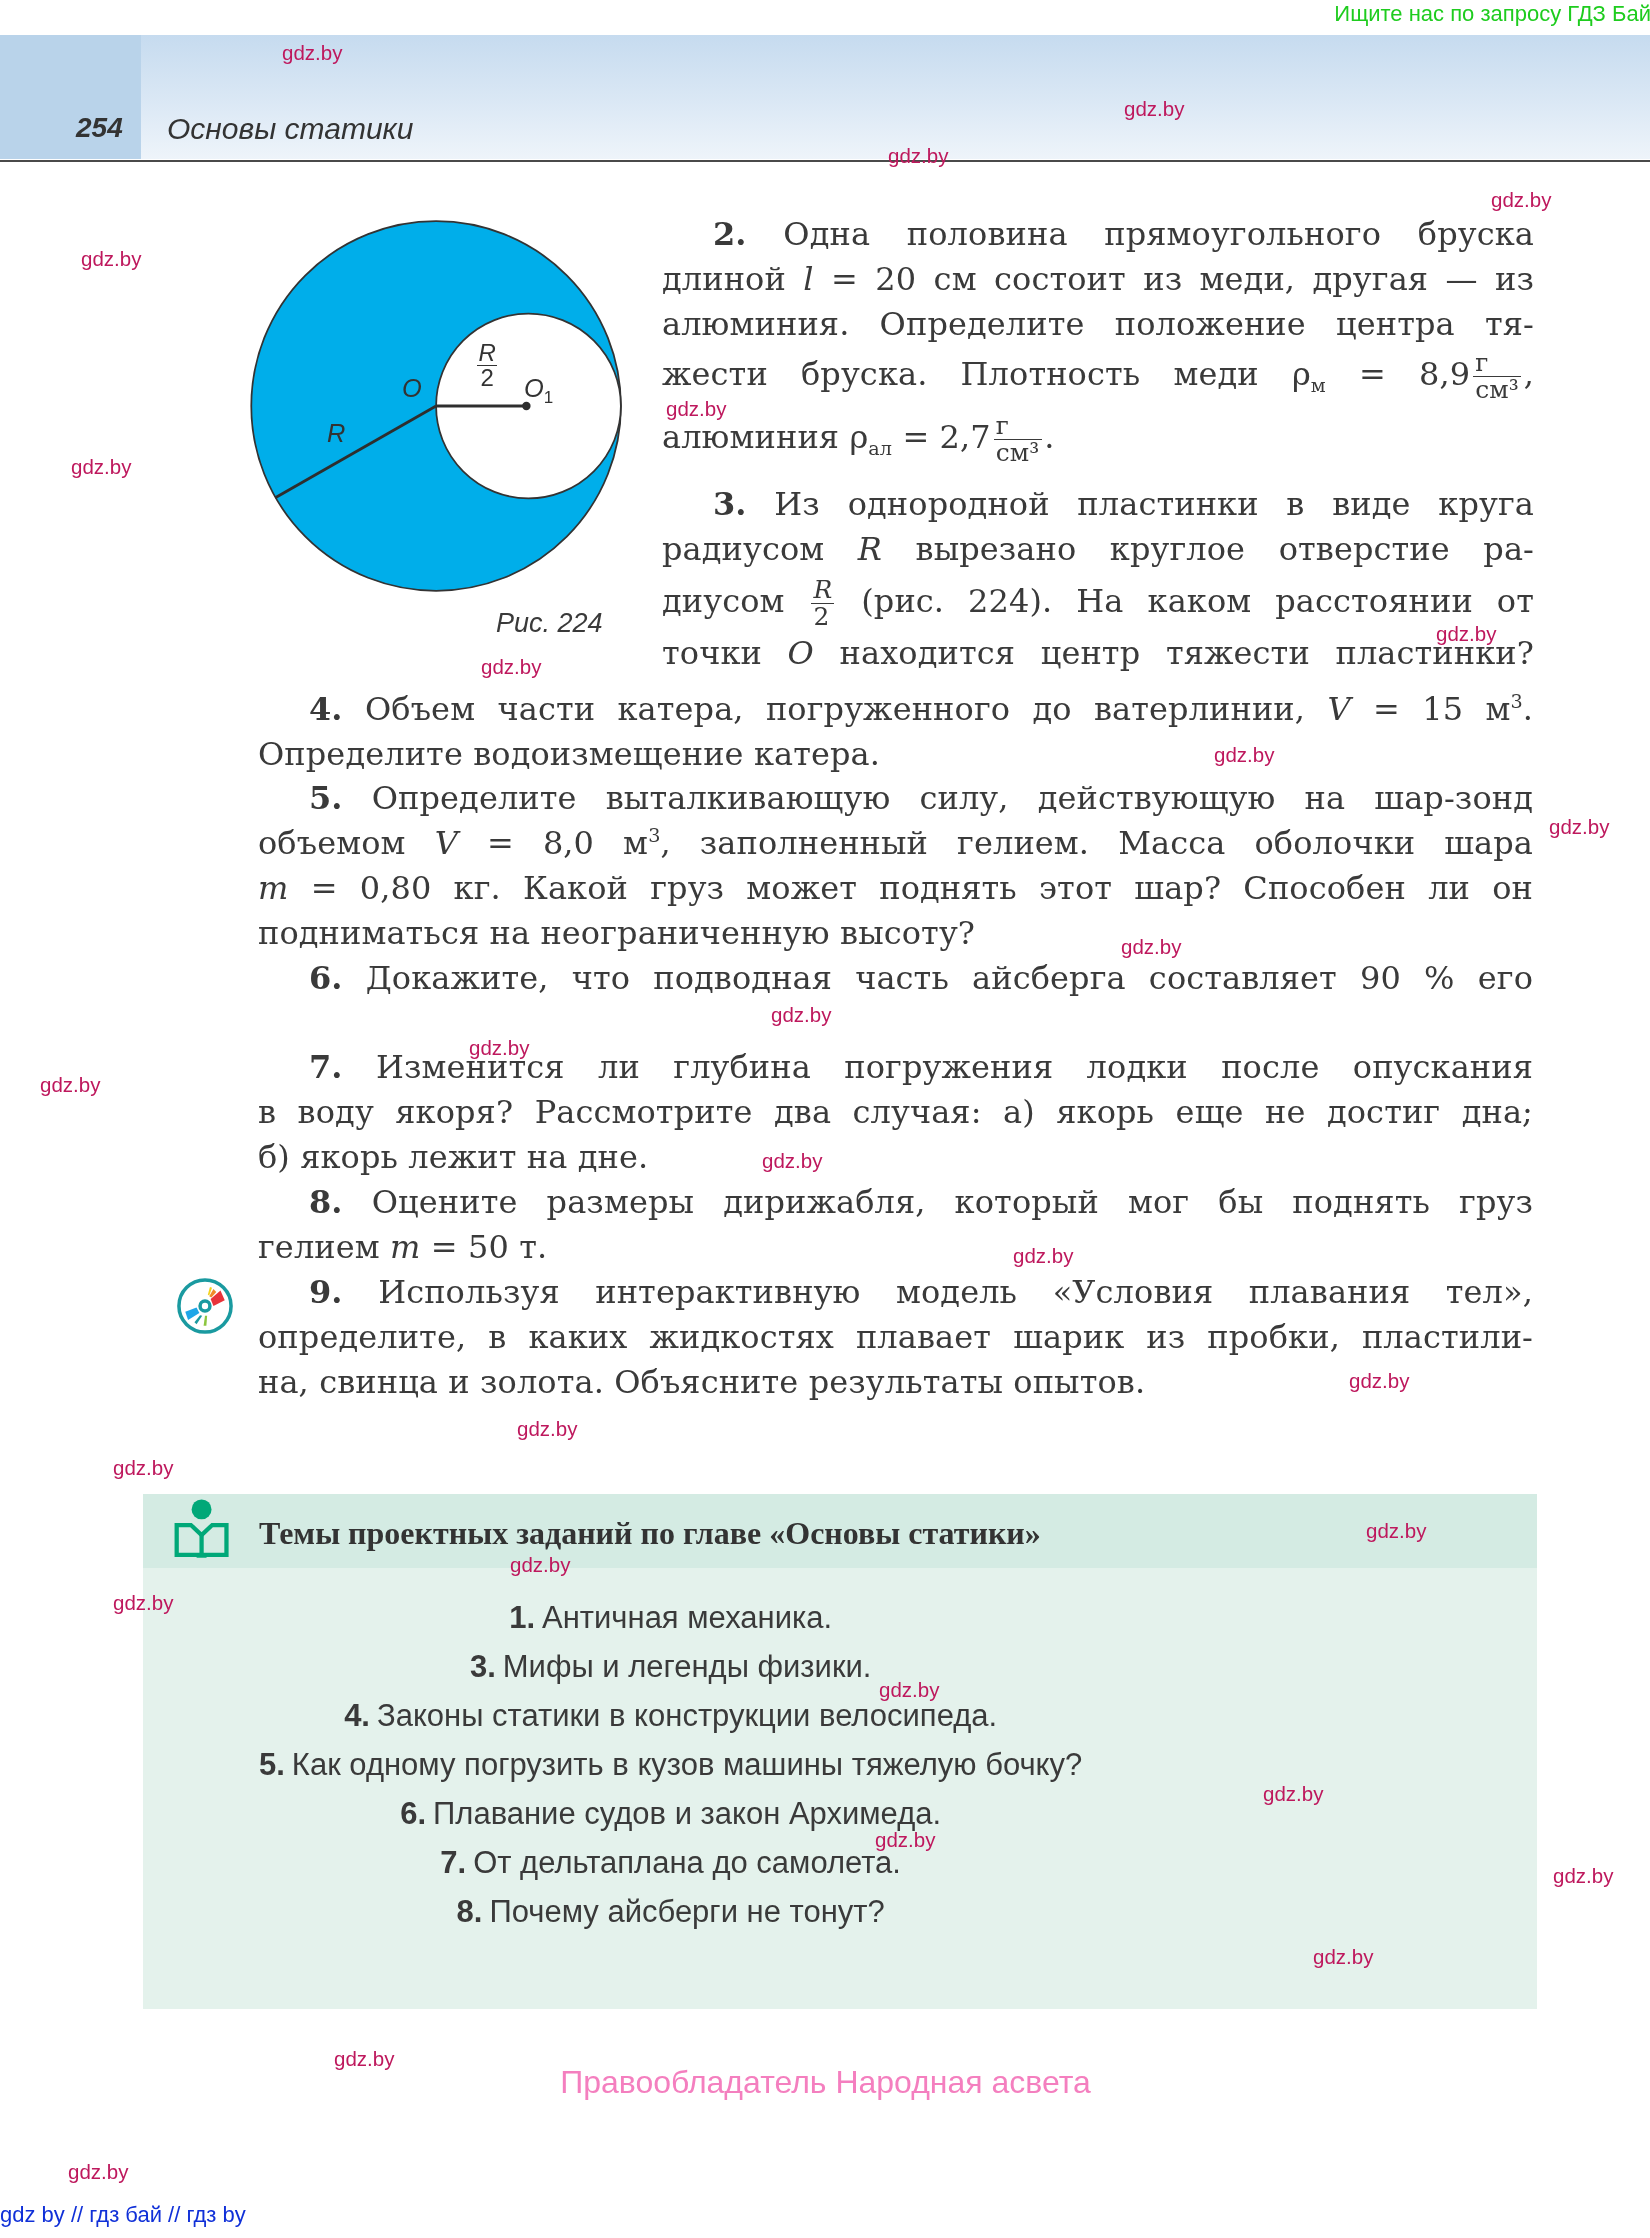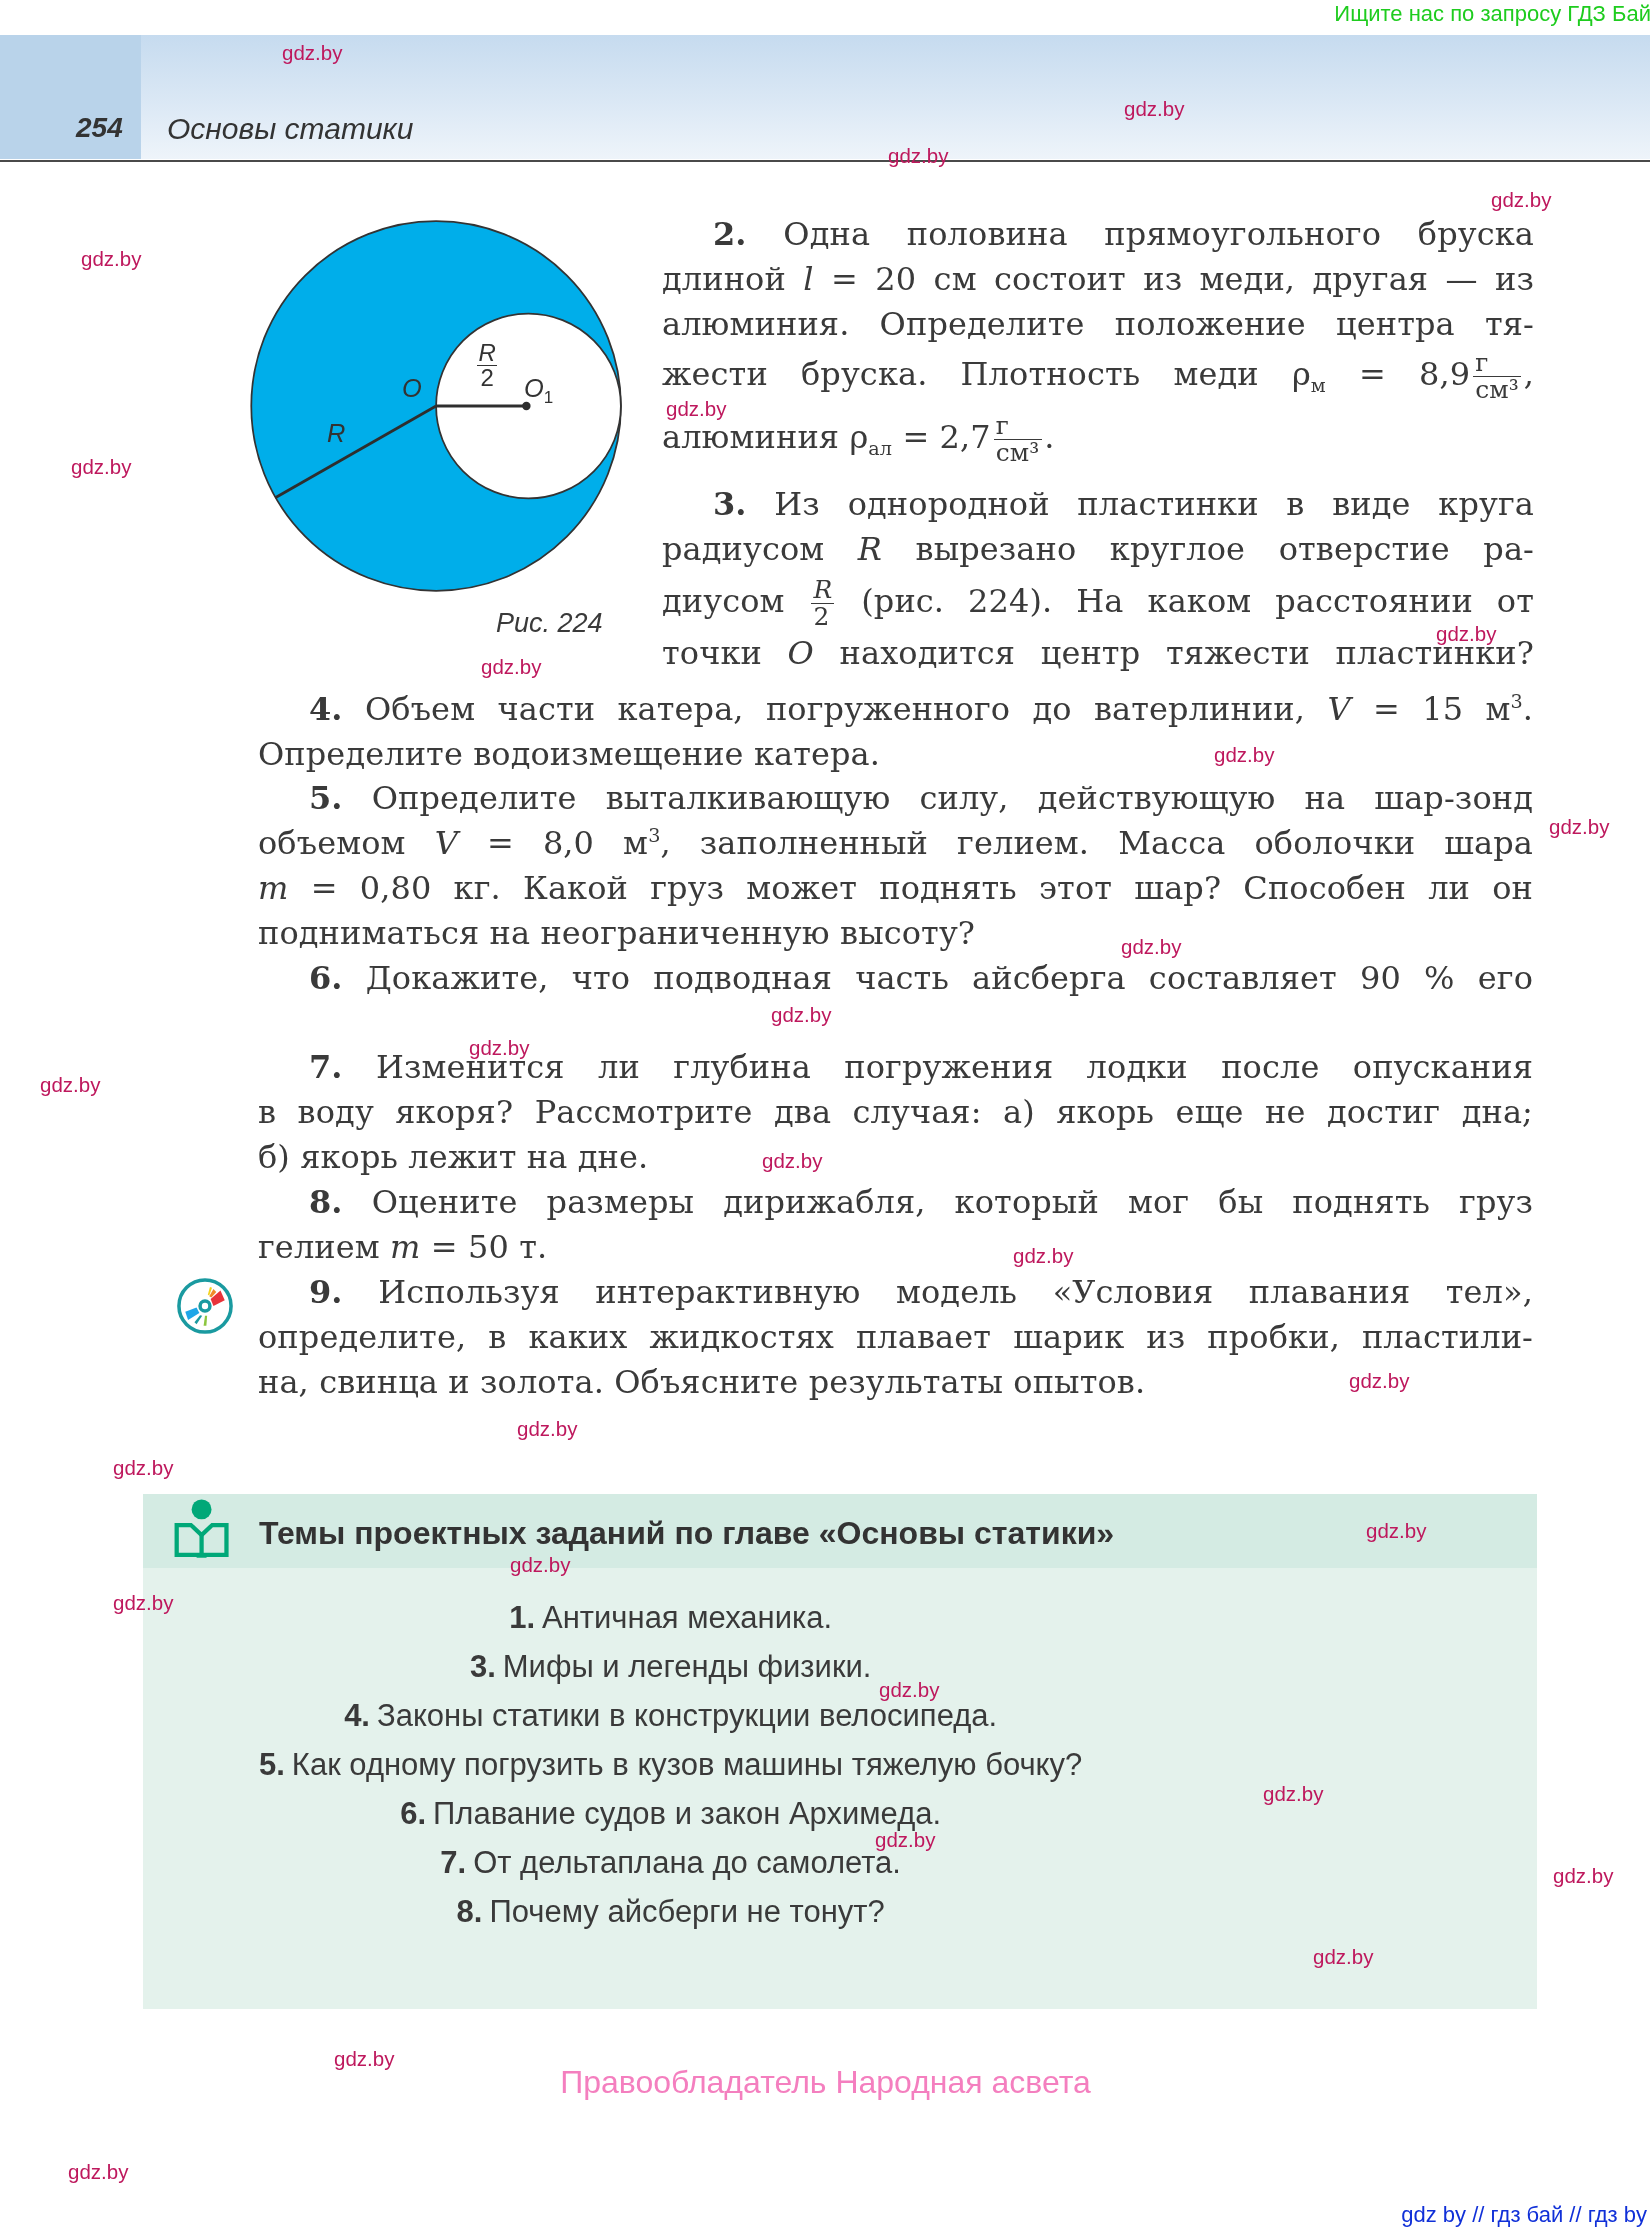--- a/index.html
+++ b/index.html
@@ -25,29 +25,29 @@
   .it { font-style:italic; }
   sup { font-size:0.6em; line-height:0; }
   .frac { display:inline-block; vertical-align:middle; text-align:center; font-size:0.78em; line-height:1.05; margin:0 2.8px; }
   .frac .n { display:block; border-bottom:1.4px solid #3a3a3a; padding:0 2.1px; }
   .frac .d { display:block; padding:0 2.1px; }
   .sub { font-size:0.6em; vertical-align:-0.35em; }
   .fig-caption { position:absolute; left:496px; top:608px; font-family:"Liberation Sans",sans-serif;
                  font-style:italic; font-size:27px; color:#3a3a3a; }
   .proj-box { position:absolute; left:143px; top:1494px; width:1394px; height:515px; background:#e4f2ec; }
   .proj-head { position:absolute; left:0; top:0; width:1394px; height:74px; background:#d4ebe3; }
-  .proj-title { position:absolute; left:116px; top:21px; font-family:Liberation Sans, sans-serif;
+  .proj-title { position:absolute; left:116px; top:21px; font-family:Liberation Serif, serif;
                 font-weight:bold; font-size:32px; color:#333; white-space:nowrap; }
   .proj-list { position:absolute; left:116px; top:99px; font-family:"Liberation Sans",sans-serif;
                font-size:31px; color:#3a3a3a; margin:0; padding:0; list-style:none; }
   .proj-list li { height:49px; line-height:49px; white-space:nowrap;text-align:center; }
   .proj-list .pn { font-weight:bold; margin-right:7px; }
   .copyright { position:absolute; left:0; width:1651px; top:2064px; text-align:center;
                font-family:"Liberation Sans",sans-serif; font-size:32px; color:#f47fbf; }
-  .footer-links { position:absolute; left:0; width:1647px; top:2202px; text-align:right;
+  .footer-links { position:absolute; left:0; width:1647px; top:2202px; text-align:left;
                   font-family:"Liberation Sans",sans-serif; font-size:22px; color:#1030d8; }
 </style>
 </head>
 <body>
 
 <div class="top-banner">Ищите нас по запросу ГДЗ Бай</div>
 
 <div class="header-band">
   <div class="header-left"></div>
 </div>

